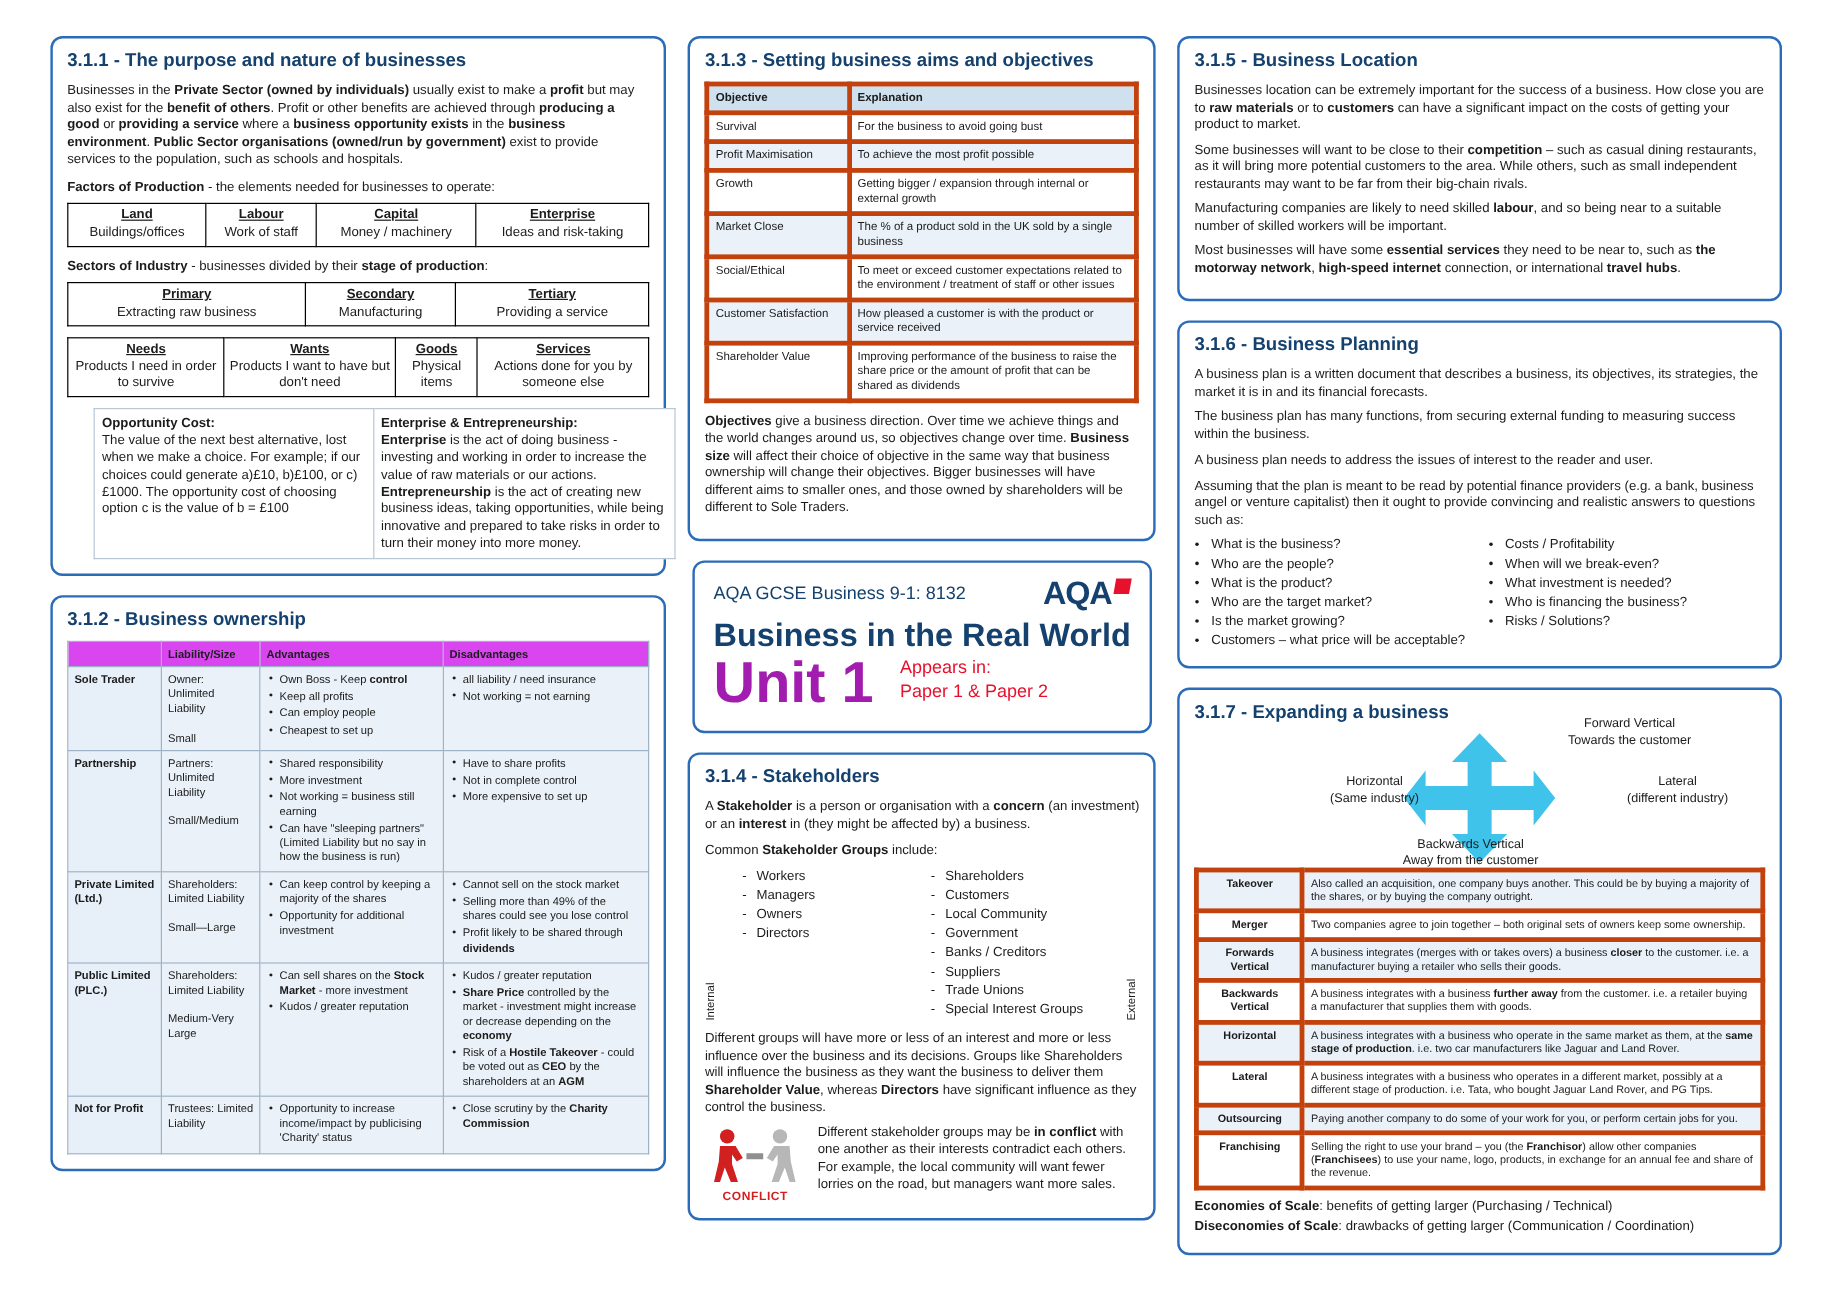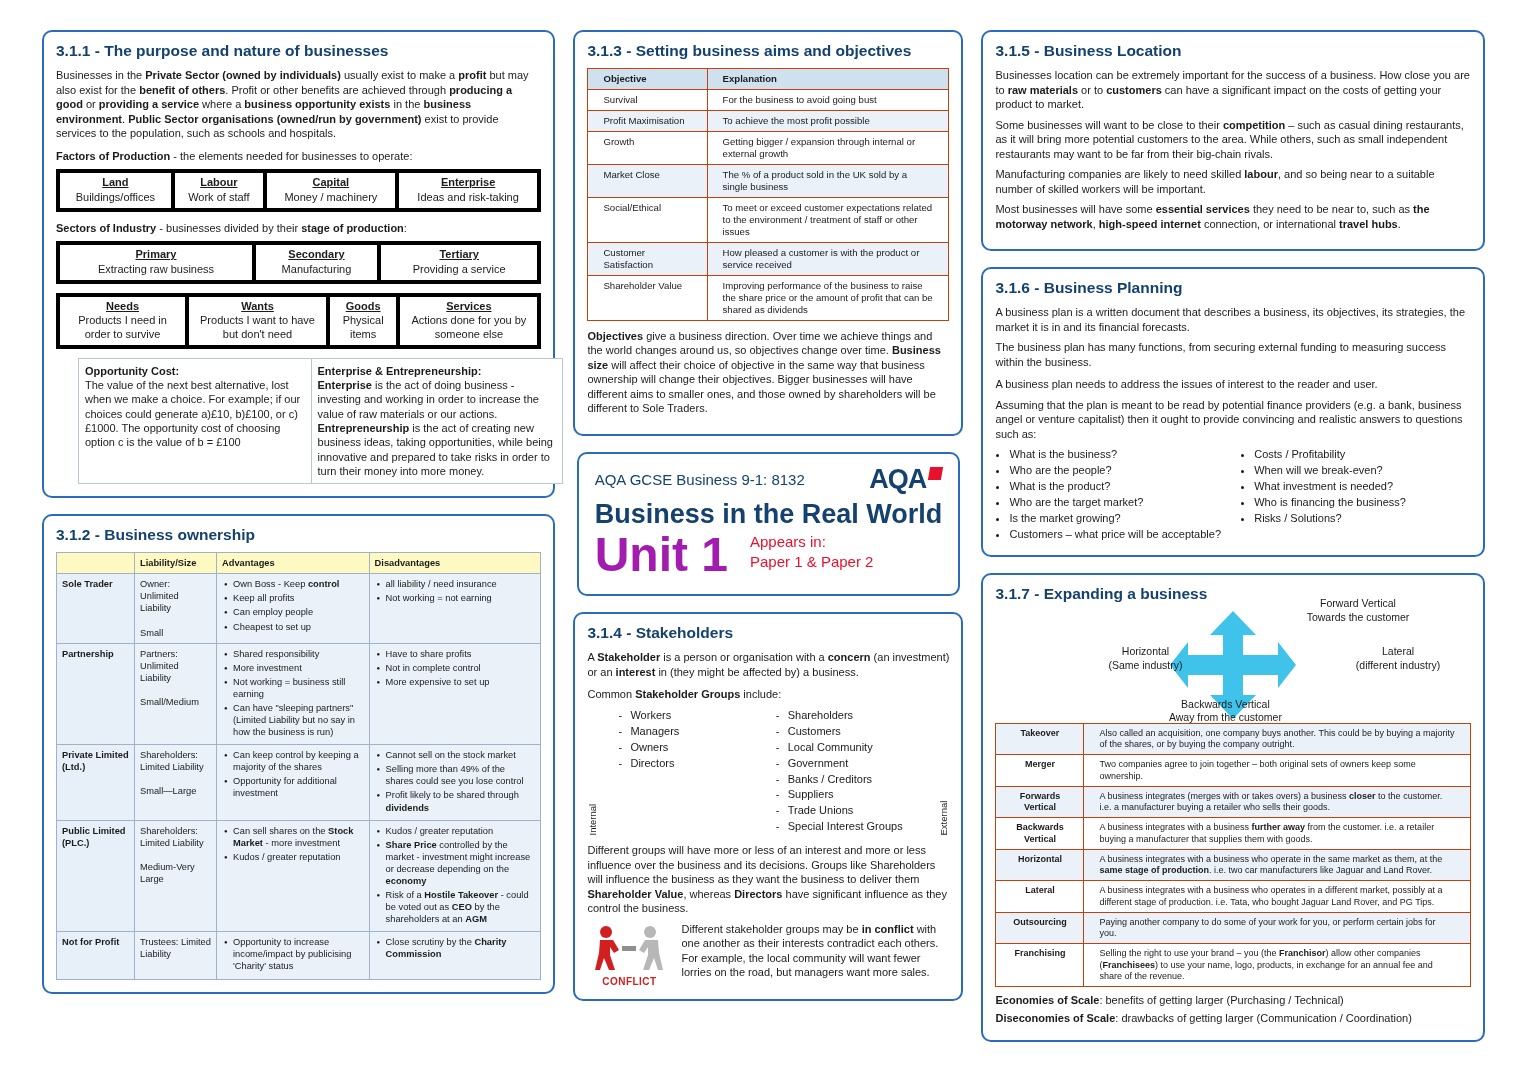--- a/index.html
+++ b/index.html
@@ -28,36 +28,36 @@
     margin:0 0 8px 0;
     font-size:15.5px;
     font-weight:bold;
     color:#14416e;
   }
   p { margin:0 0 6px 0; line-height:1.32; }
   b, strong { font-weight:bold; }
 
   
   table { border-collapse:collapse; width:100%; }
-  .gtbl td { border:4px solid #000000; padding:3px 4px; text-align:center; vertical-align:top; line-height:1.25; }
+  .gtbl td { border:1px solid #000000; padding:3px 4px; text-align:center; vertical-align:top; line-height:1.25; }
   .gtbl td .hdr { font-weight:bold; text-decoration:underline; display:block; margin-bottom:1px; }
 
   .twobox td { border:1px solid #b9c6d6; padding:5px 6px; vertical-align:top; line-height:1.3; text-align:left; background:#ffffff; }
 
   
   .dtbl { font-size:9.6px; }
-  .dtbl th, .dtbl td { border:1px solid #c2410c; padding:4px 15px; vertical-align:top; line-height:1.25; text-align:left; }
+  .dtbl th, .dtbl td { border:4px solid #c2410c; padding:4px 5px; vertical-align:top; line-height:1.25; text-align:left; }
   .dtbl th { background:#cfe0ef; font-weight:bold; }
   .dtbl tr:nth-child(odd) td { background:#eaf1f8; }
   .dtbl tr:nth-child(even) td { background:#ffffff; }
 
   
   .owntbl { font-size:9.3px; }
   .owntbl th, .owntbl td { border:1px solid #9fb3c8; padding:4px 5px; vertical-align:top; line-height:1.3; }
-  .owntbl th { background:#fef9c3; font-weight:bold; text-align:left; }
+  .owntbl th { background:#d946ef; font-weight:bold; text-align:left; }
   .owntbl td.name { font-weight:bold; background:#e7eff8; width:78px; }
   .owntbl td.ls { background:#eaf1f8; width:82px; text-align:left; }
   .owntbl td.adv, .owntbl td.dis { background:#eaf1f8; }
   .owntbl ul { margin:0; padding-left:11px; list-style:none; }
   .owntbl li { position:relative; margin-bottom:2px; }
   .owntbl li:before { content:"\25CF"; position:absolute; left:-9px; font-size:6px; top:3px; }
 
   
   .aqa-card { border:2px solid #2b6cb8; border-radius:10px; padding:10px 16px 14px 16px; }
   .aqa-top { display:flex; justify-content:space-between; align-items:center; }

